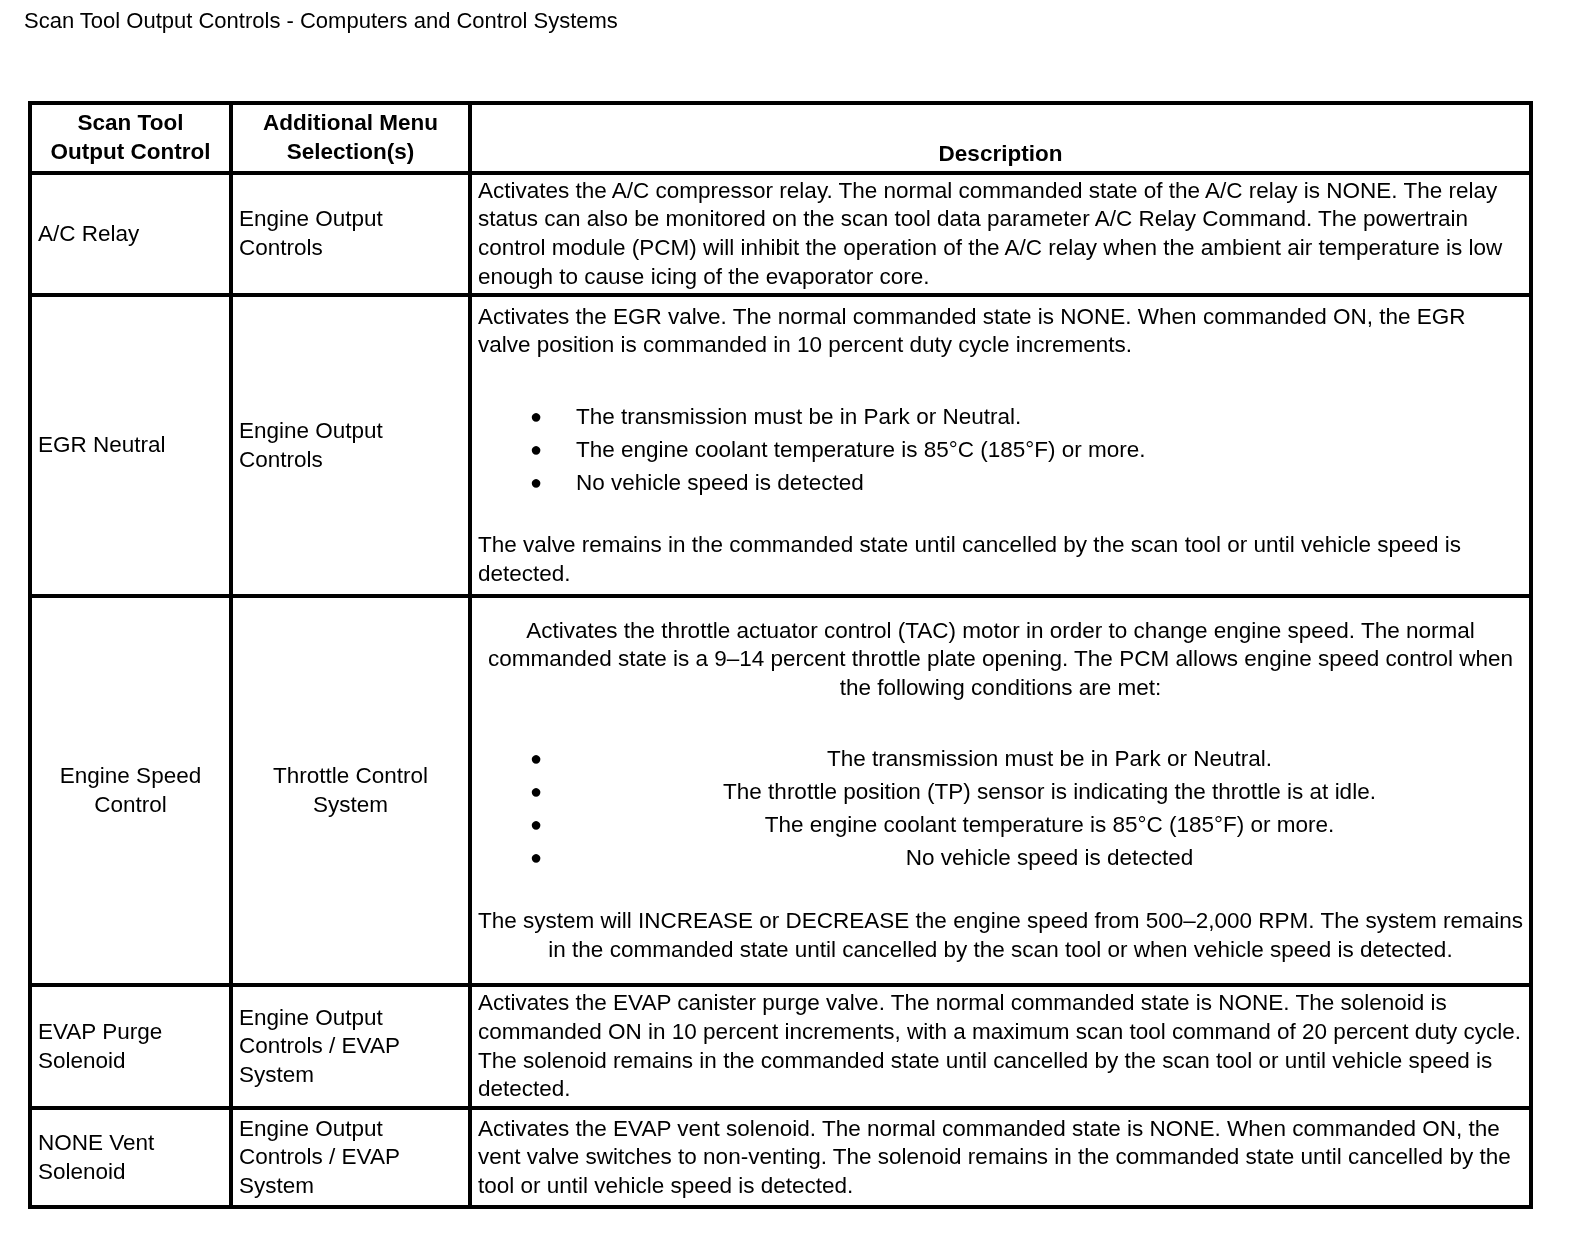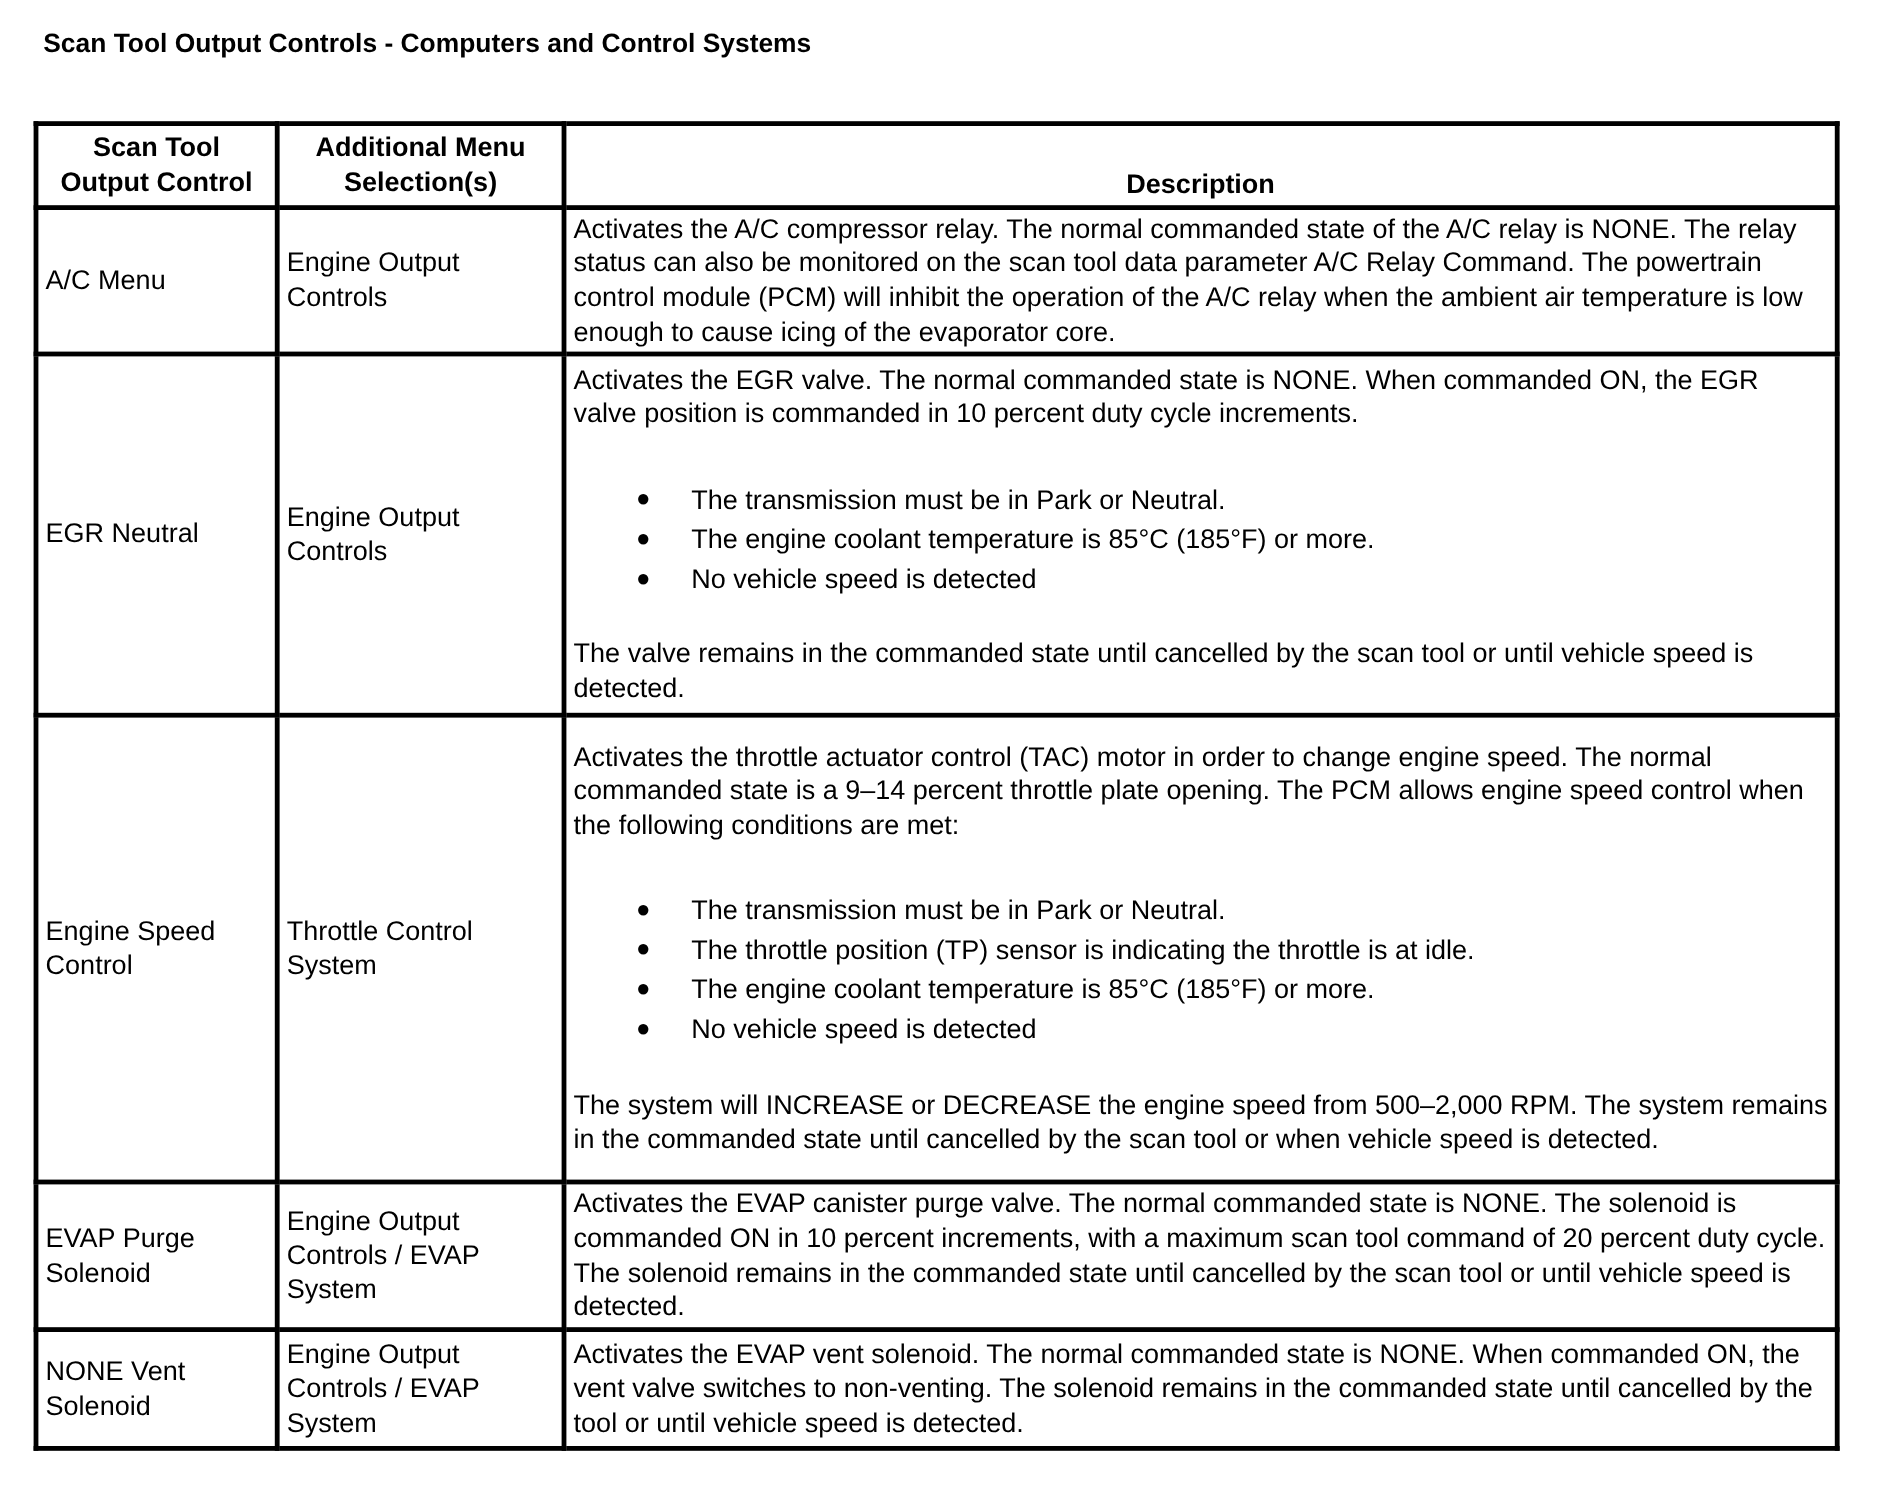--- a/index.html
+++ b/index.html
@@ -1,22 +1,22 @@
 <!DOCTYPE html>
 <html><head>
 <meta charset="utf-8">
 <style>
   html, body { margin: 0; padding: 0; background: #ffffff; }
   body {
     width: 1584px; height: 1260px; position: relative; overflow: hidden;
     font-family: "Liberation Sans", sans-serif; color: #000;
   }
   .page-title {
-    position: absolute; left: 36px; top: 8px;
-    font-size: 22px; font-weight: bold; letter-spacing: 0px; margin-top: 15px;
+    position: absolute; left: 24px; top: 8px;
+    font-size: 22px; font-weight: normal; letter-spacing: 0px;
   }
   table.scan {
     position: absolute; left: 28px; top: 101px;
     width: 1501px; border-collapse: collapse;
     table-layout: fixed;
     border-radius: 31px;
   }
   table.scan td, table.scan th {
     border: 4px solid #000;
     vertical-align: middle;
@@ -38,21 +38,21 @@
   .desc p { margin: 0; }
   .desc ul { list-style: none; margin: 0; padding: 0; }
   .desc li { position: relative; padding-left: 98px; line-height: 33px; }
   .desc li .bullet { position: absolute; left: 52px; top: 0; font-size: 20px; }
   .gap-a { height: 40px; }
   .gap-b { height: 32px; }
   .gap-c { height: 40px; }
   .gap-d { height: 33px; }
   tr.r1 td { height: 118px; }
   tr.r2 td { height: 297px; }
-  tr.r3 td { height: 385px; }
+  tr.r3 td { height: 385px; text-align: center; }
   tr.r4 td { height: 119px; }
   tr.r5 td { height: 95px; }
   td.c2 { line-height: 28.6px; margin-left: 40px; }
 </style>
 </head>
 <body>
 
 <div class="page-title">Scan Tool Output Controls - Computers and Control Systems</div>
 
 <table class="scan">
@@ -71,21 +71,21 @@
         <span>Additional Menu</span><br>
         <span>Selection(s)</span>
       </th>
       <th class="desc-h">Description</th>
     </tr>
   </thead>
   <tbody>
 
     <tr class="r1">
       <td class="c1">
-        <span>A/C Menu</span>
+        <span>A/C Relay</span>
       </td>
       <td class="c2">
         <span>Engine Output</span><br>
         <span>Controls</span>
       </td>
       <td class="desc">
         <p>Activates the A/C compressor relay. The normal commanded state of the A/C relay is NONE. The relay status can also be monitored on the scan tool data parameter A/C Relay Command. The powertrain control module (PCM) will inhibit the operation of the A/C relay when the ambient air temperature is low enough to cause icing of the evaporator core.</p>
       </td>
     </tr>
 

